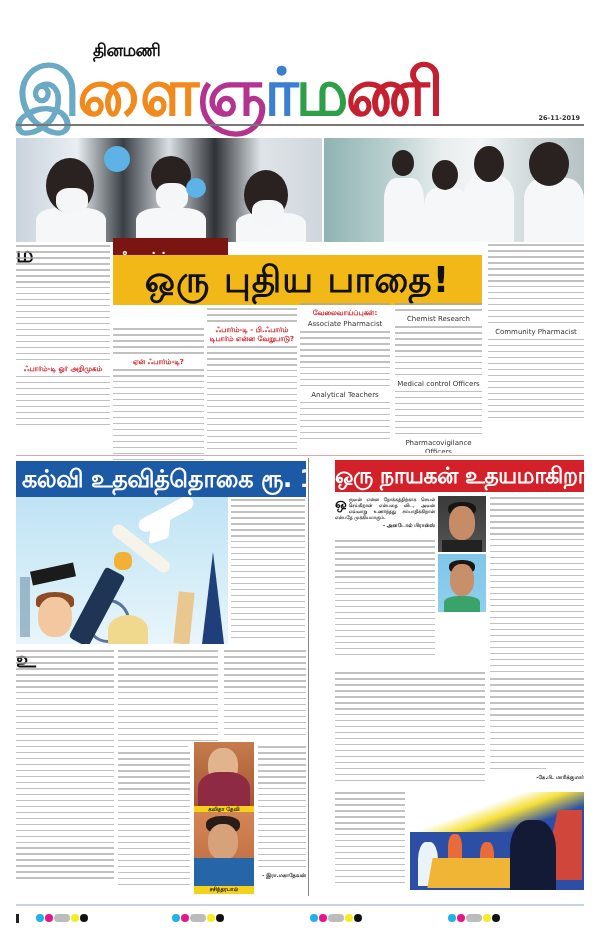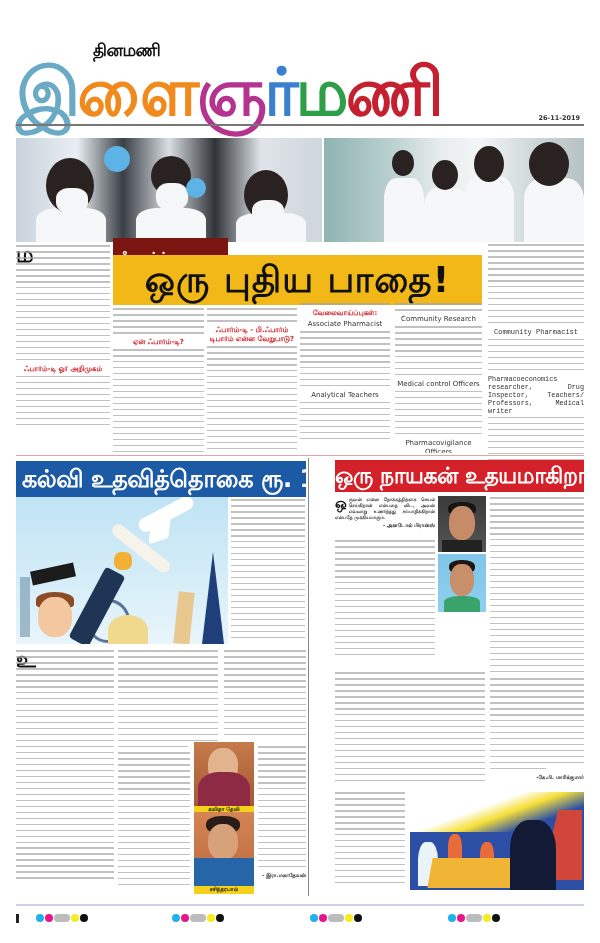--- a/index.html
+++ b/index.html
@@ -160,21 +160,21 @@
     <div class="col-line"></div>
     <div class="col-line"></div>
   <div class="col-line"></div>
     <div class="col-line"></div>
     <div class="col-line"></div>
   <div class="col-line"></div>
     <div class="col-line"></div>
     <div class="col-line"></div>
 </div>
 
-<div class="col" style="left:113px;top:308px;width:91px;height:145px;">
+<div class="col" style="left:113px;top:328px;width:91px;height:145px;">
   <div class="col-line"></div>
     <div class="col-line"></div>
     <div class="col-line"></div>
   <div class="col-line"></div>
     <div class="col-line"></div>
   <div class="subhead-red">ஏன் ஃபார்ம்-டி?</div>
   <div class="col-line"></div>
     <div class="col-line"></div>
     <div class="col-line"></div>
   <div class="col-line"></div>
@@ -239,21 +239,21 @@
     <div class="col-line"></div>
   <div class="col-line"></div>
     <div class="col-line"></div>
     <div class="col-line"></div>
   <div class="col-line"></div>
 </div>
 
 <div class="col" style="left:395px;top:303px;width:87px;height:150px;">
   <div class="col-line"></div>
     <div class="col-line"></div>
-  <div class="subhead-en">Community Research</div>
+  <div class="subhead-en">Chemist Research</div>
   <div class="col-line"></div>
     <div class="col-line"></div>
     <div class="col-line"></div>
   <div class="col-line"></div>
     <div class="col-line"></div>
     <div class="col-line"></div>
   <div class="col-line"></div>
     <div class="col-line"></div>
     <div class="col-line"></div>
   <div class="subhead-en">Medical control Officers</div>
@@ -262,21 +262,21 @@
     <div class="col-line"></div>
   <div class="col-line"></div>
     <div class="col-line"></div>
     <div class="col-line"></div>
   <div class="col-line"></div>
     <div class="col-line"></div>
   <div class="subhead-en">Pharmacovigilance Officers</div>
 
 </div>
 
-<div class="col" style="left:488px;top:244px;width:96px;height:232px;font-family:Liberation Mono, monospace;">
+<div class="col" style="left:488px;top:244px;width:96px;height:232px;">
   <div class="col-line"></div>
     <div class="col-line"></div>
     <div class="col-line"></div>
   <div class="col-line"></div>
     <div class="col-line"></div>
     <div class="col-line"></div>
   <div class="col-line"></div>
     <div class="col-line"></div>
     <div class="col-line"></div>
   <div class="col-line"></div>
@@ -284,21 +284,20 @@
     <div class="col-line"></div>
   <div class="col-line"></div>
     <div class="col-line"></div>
   <div class="subhead-en">Community Pharmacist</div>
   <div class="col-line"></div>
     <div class="col-line"></div>
     <div class="col-line"></div>
   <div class="col-line"></div>
     <div class="col-line"></div>
     <div class="col-line"></div>
-  <div class="subhead-en-left">Pharmacoeconomics researcher, Drug Inspector, Teachers/ Professors, Medical writer</div>
   <div class="col-line"></div>
     <div class="col-line"></div>
   <div class="col-line"></div>
     <div class="col-line"></div>
     <div class="col-line"></div>
   <div class="col-line"></div>
     <div class="col-line"></div>
     <div class="col-line"></div>
 
 </div>

